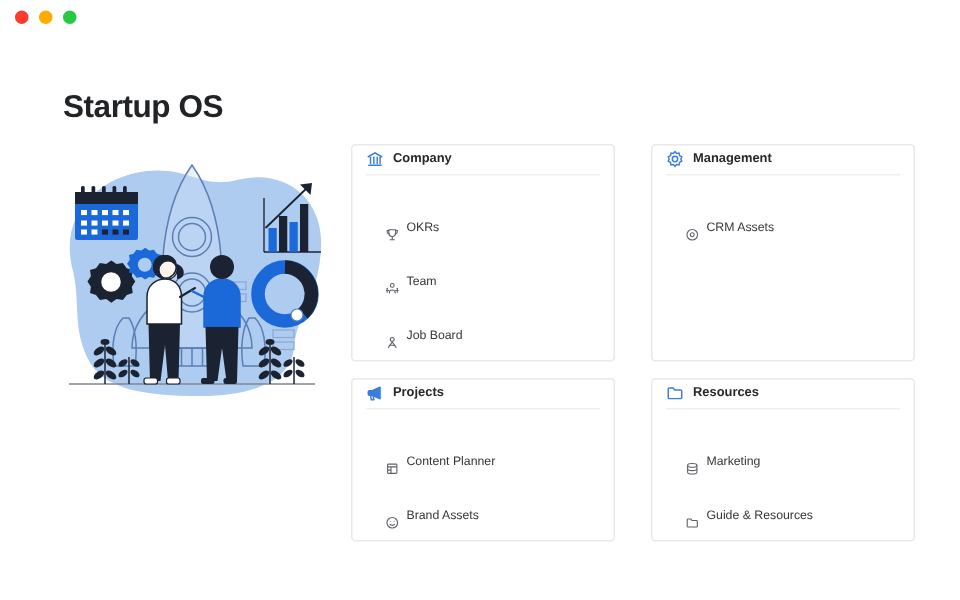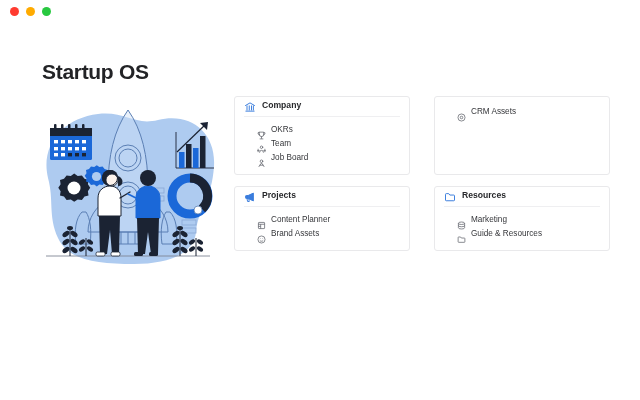--- a/index.html
+++ b/index.html
@@ -63,20 +63,21 @@
   }
   .card-icon { width: 12px; height: 12px; flex: 0 0 12px; display: block; }
   .card-title {
     font-size: 8.6px; font-weight: bold; color: #27282b;
     white-space: nowrap; line-height: 1;
   }
   .card-items { padding: 6px 0 0 13px; }
   .item {
     display: flex; align-items: center; gap: 5px;
     height: 14px;
+    margin-top: 22px;
   }
   .item-icon { width: 9px; height: 9px; flex: 0 0 9px; display: block; }
   .item-label {
     font-size: 8.2px; color: #35363a; white-space: nowrap;
     line-height: 1;
   }
 </style>
 </head>
 <body>
 
@@ -290,20 +291,29 @@
                 <path d="M3.5 13.5 L8 7 L12.5 13.5"></path>
                 <path d="M5 11 L11 11"></path>
             </svg>
           </span>
           <span class="item-label">Job Board</span>
         </div>
       </div>
     </div>
 
     <div class="card">
+      <div class="card-header">
+        <span class="card-icon">
+          <svg viewBox="0 0 16 16" width="12" height="12" fill="none" stroke="#3b7ddd" stroke-width="1.3">
+            <circle cx="8" cy="8" r="2.4"></circle>
+            <path d="M8 1.4 L9.4 3.1 L11.6 2.8 L12 5 L14 6 L13.2 8 L14 10 L12 11 L11.6 13.2 L9.4 12.9 L8 14.6 L6.6 12.9 L4.4 13.2 L4 11 L2 10 L2.8 8 L2 6 L4 5 L4.4 2.8 L6.6 3.1 Z"></path>
+          </svg>
+        </span>
+        <span class="card-title">Management</span>
+      </div>
       <div class="card-items">
         <div class="item">
           <span class="item-icon">
             <svg viewBox="0 0 16 16" width="9" height="9" fill="none" stroke="#5d6068" stroke-width="1.3">
               <circle cx="8" cy="8" r="6.3"></circle>
                 <circle cx="8" cy="8" r="2.3"></circle>
             </svg>
           </span>
           <span class="item-label">CRM Assets</span>
         </div>

